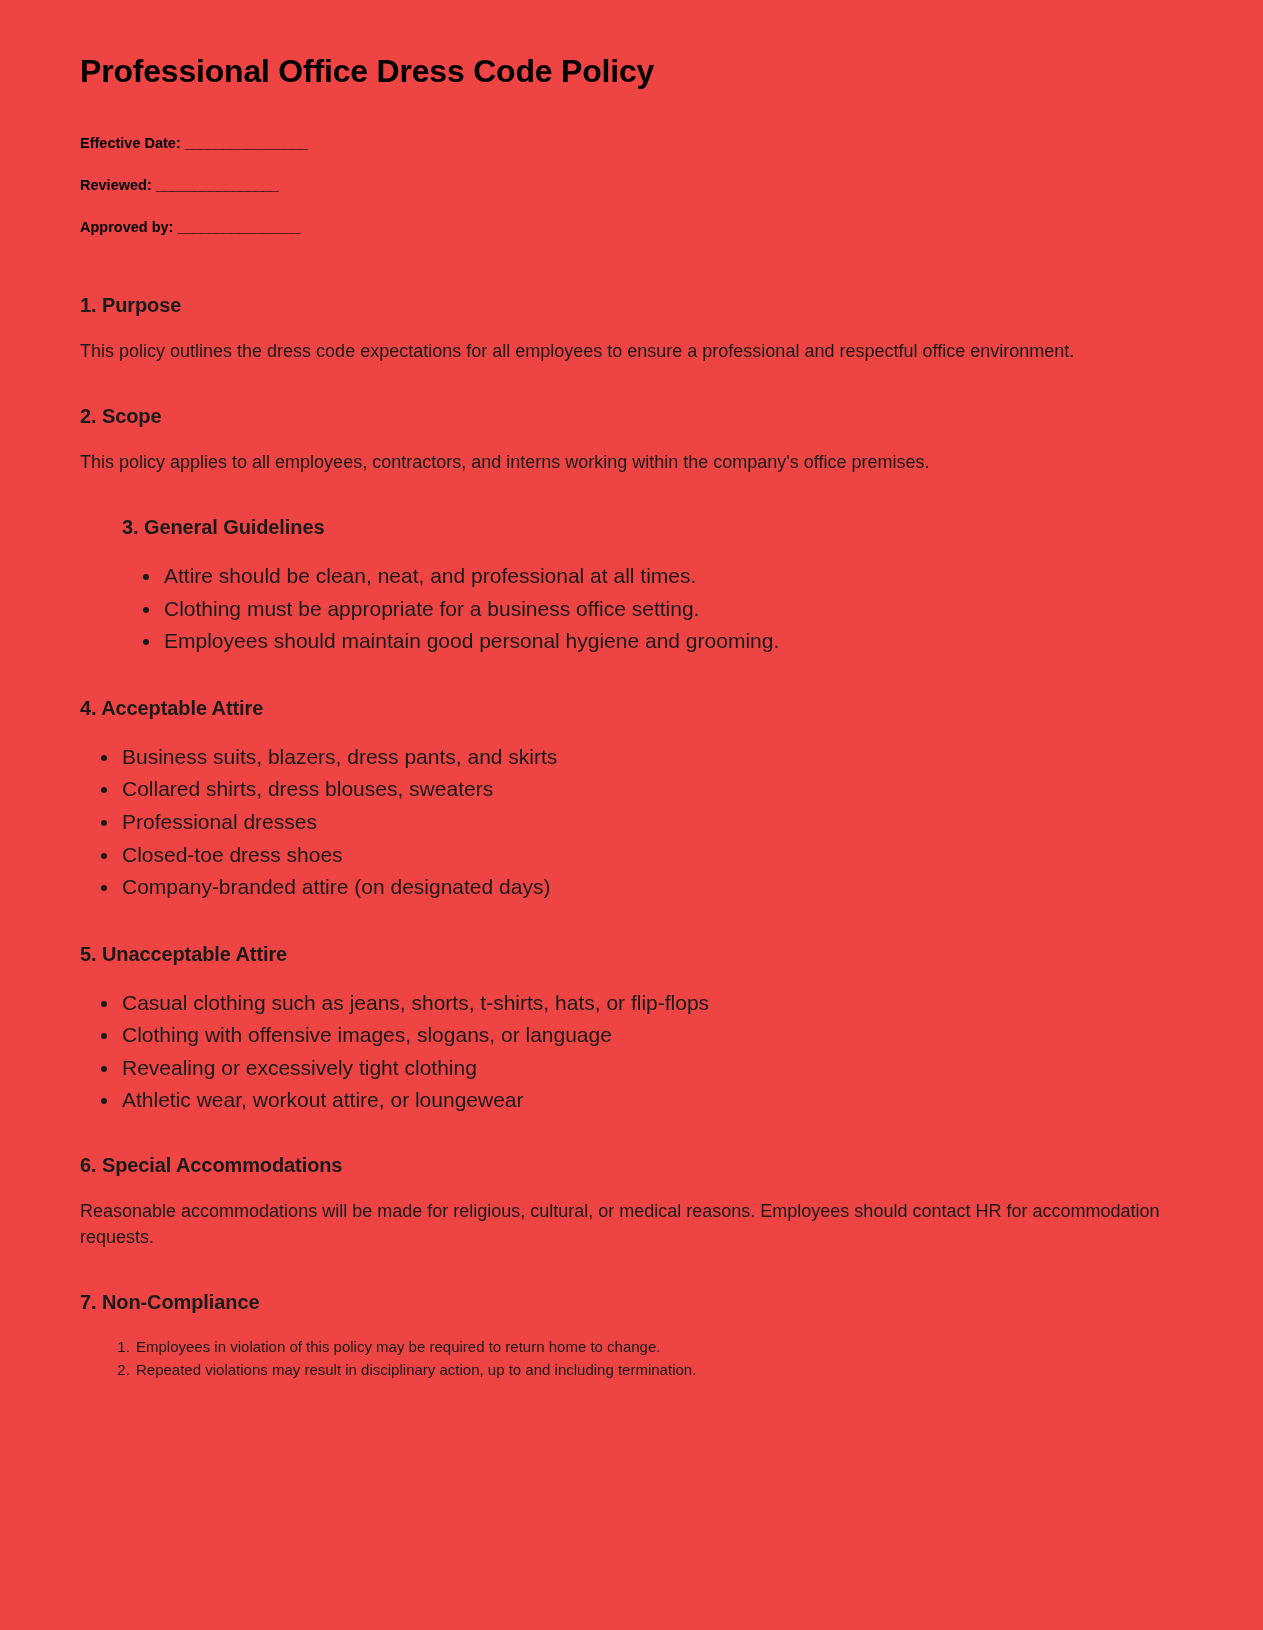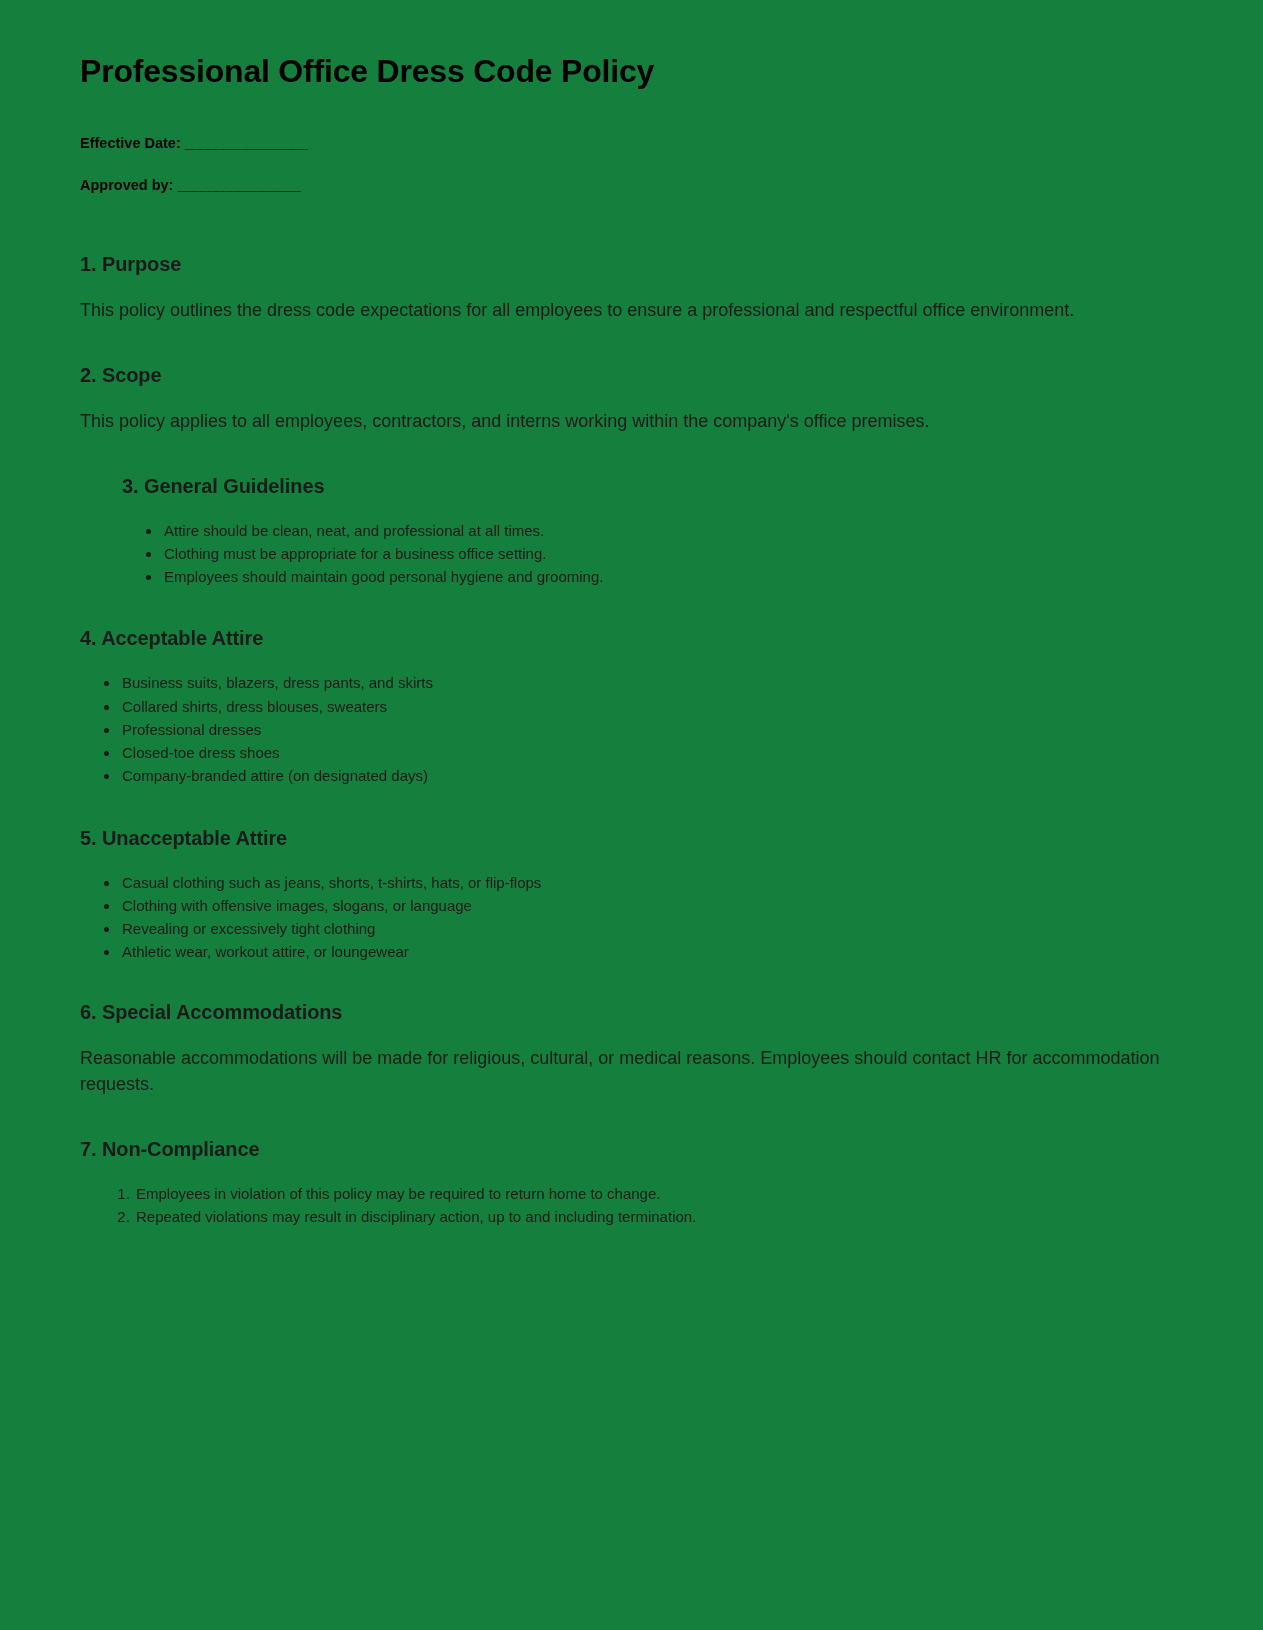--- a/index.html
+++ b/index.html
@@ -12,21 +12,21 @@
     height: 1630px;
     font-family: "Liberation Sans", sans-serif;
     color: #000000;
     -webkit-font-smoothing: antialiased;
   }
   .page {
     box-sizing: border-box;
     width: 1263px;
     min-height: 1630px;
     padding: 52px 80px 40px 80px;
-    background: #15803d;
+    background: #ef4444;
   }
   .doc-title {
     font-size: 32px;
     font-weight: bold;
     letter-spacing: -0.2px;
     margin: 0 0 44px 0;
     line-height: 1.2;
     color: #000000;
   }
   .meta-block {
@@ -68,21 +68,21 @@
     line-height: 1.45;
     margin: 0;
     color: #1a1a1a;
   }
   ul.bullet-list {
     margin: 0;
     padding-left: 40px;
     list-style-type: disc;
   }
   ul.bullet-list li {
-    font-size: 15px;
+    font-size: 21px;
     line-height: 1.55;
     color: #1a1a1a;
     padding-left: 2px;
   }
   ol.numbered-list {
     margin: 12px;
     padding-left: 42px;
     list-style-type: decimal;
   }
   ol.numbered-list li {
@@ -101,20 +101,24 @@
 </head>
 <body>
 
 <div class="page">
 
   <h1 class="doc-title">Professional Office Dress Code Policy</h1>
 
   <div class="meta-block">
     <div class="meta-line">
       <span class="meta-label">Effective Date:</span>
+      <span class="meta-blank">________________</span>
+    </div>
+    <div class="meta-line">
+      <span class="meta-label">Reviewed:</span>
       <span class="meta-blank">________________</span>
     </div>
     <div class="meta-line">
       <span class="meta-label">Approved by:</span>
       <span class="meta-blank">________________</span>
     </div>
   </div>
 
   <section class="section sec-1">
     <h2 class="section-heading">1. Purpose</h2>

